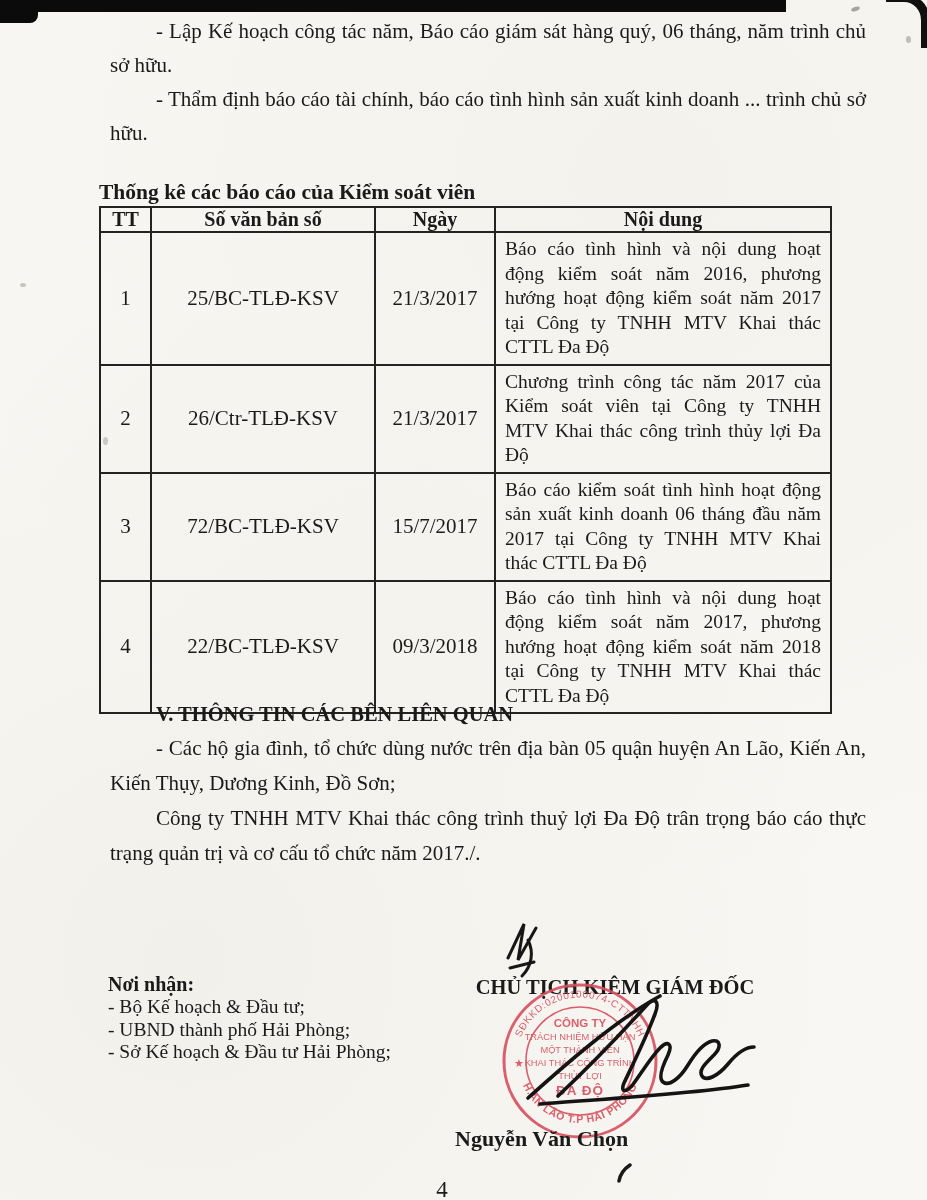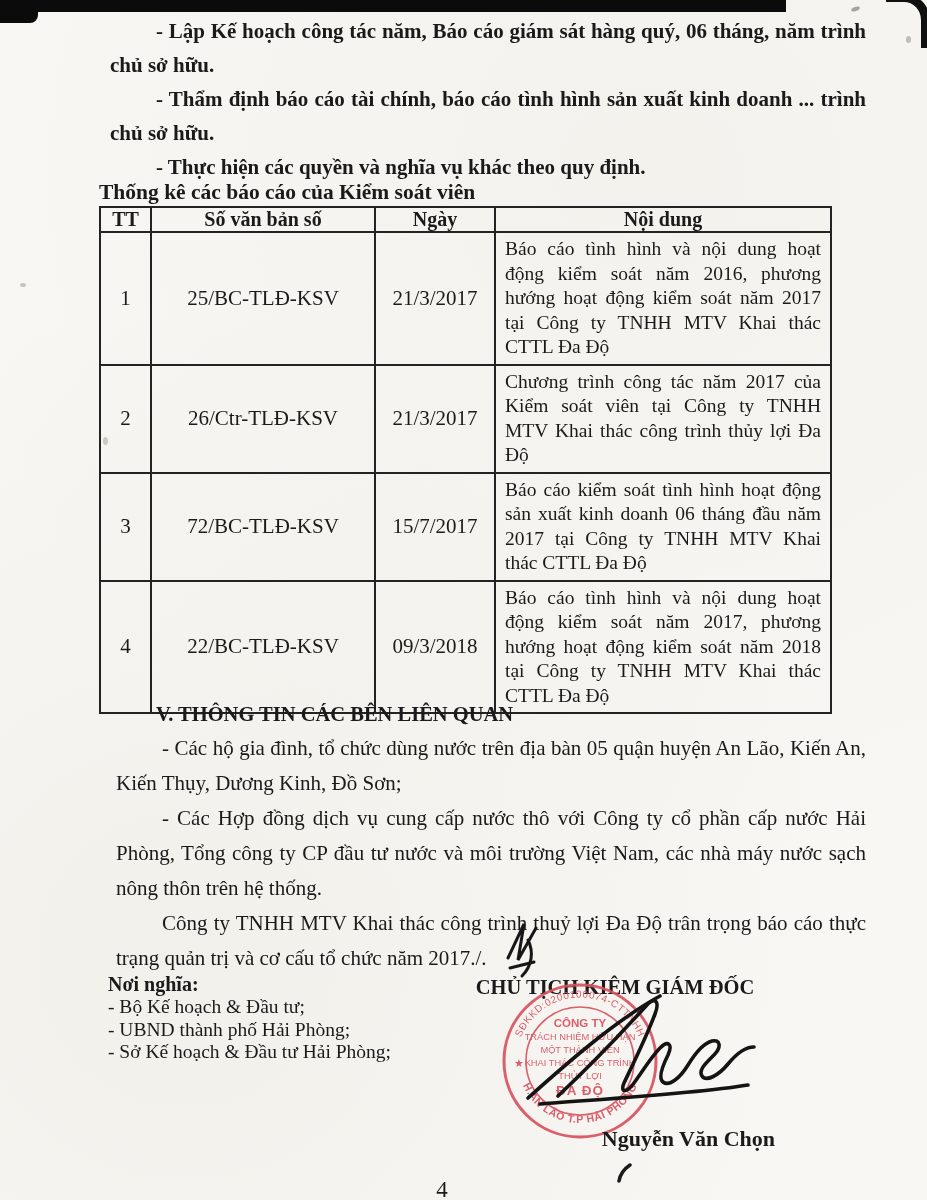--- a/index.html
+++ b/index.html
@@ -20,48 +20,48 @@
     border-top:8px solid #101010; border-right:9px solid #101010; border-top-right-radius:26px; }
   .speck { position:absolute; background:#8a8a84; border-radius:50%; }
   .speck.s1 { left:851px; top:7px; width:9px; height:4px; transform:rotate(-20deg); opacity:.75; }
   .speck.s2 { left:906px; top:36px; width:5px; height:7px; opacity:.5; }
   .speck.s3 { left:20px; top:283px; width:6px; height:4px; opacity:.45; }
   .speck.s4 { left:103px; top:437px; width:5px; height:8px; opacity:.4; }
 
   
   .intro { position:absolute; left:110px; top:14px; width:756px;
     font-size:21px; line-height:34px; text-align:justify; }
-  .intro p { text-indent:46px;font-weight:bold; }
+  .intro p { text-indent:46px; }
 
   .table-title { position:absolute; left:99px; top:180px; width:731px;
     text-align:left; font-weight:bold; font-size:21.5px; }
 
   
   table.reports { position:absolute; left:99px; top:206px; width:731px;
     border-collapse:collapse; table-layout:fixed; }
   table.reports th, table.reports td { border:2px solid #232323; }
   table.reports th { font-size:20px; font-weight:bold; height:18px; text-align:center; }
   td.c-tt, td.c-so, td.c-ngay { text-align:center; vertical-align:middle; font-size:21px; }
   td.c-noi { vertical-align:middle; text-align:justify; font-size:19.5px; line-height:24.5px; padding:4px 9px; }
   tr.r1 { height:126px; } tr.r2 { height:101px; } tr.r3 { height:101px; } tr.r4 { height:125px; }
 
   
   .section-v { position:absolute; left:110px; top:701px; width:756px; }
   .section-v h3 { font-size:20.5px; line-height:26px; margin-bottom:4px; text-indent:46px; font-weight:bold; }
-  .section-v p { font-size:21px; line-height:35px; text-align:justify; text-indent:46px;margin-left:6px; }
+  .section-v p { font-size:21px; line-height:35px; text-align:justify; text-indent:46px; }
 
   
   .recipients { position:absolute; left:108px; top:972px; }
   .recipients .label { font-weight:bold; font-size:20px; line-height:24px; }
   .recipients div.item { font-size:19.5px; line-height:22.5px; }
 
   .sig-title { position:absolute; left:455px; top:976px; width:320px;
     text-align:center; font-weight:bold; font-size:20.5px; z-index:1; }
   .signer-name { position:absolute; left:455px; top:1126px; width:320px;
-    text-align:right; font-weight:bold; font-size:22px; z-index:4; }
+    text-align:left; font-weight:bold; font-size:22px; z-index:4; }
 
   .stamp { position:absolute; left:497px; top:978px; width:166px; height:166px; z-index:2; opacity:.9; }
   .stamp text { font-family:"Liberation Sans", sans-serif; }
   .signature { position:absolute; left:508px; top:986px; width:270px; height:128px; z-index:3; }
   .pen-mark { position:absolute; left:498px; top:918px; width:72px; height:62px; z-index:3; }
   .apostrophe-mark { position:absolute; left:616px; top:1163px; width:18px; height:20px; z-index:3; }
 
   .page-number { position:absolute; left:420px; top:1177px; width:44px;
     text-align:center; font-size:23px; }
 </style>
@@ -74,21 +74,20 @@
   <div class="topbar-corner"></div>
   <div class="corner-frame"></div>
   <div class="speck s1"></div>
   <div class="speck s2"></div>
   <div class="speck s3"></div>
   <div class="speck s4"></div>
 
   <div class="intro">
     <p>- Lập Kế hoạch công tác năm, Báo cáo giám sát hàng quý, 06 tháng, năm trình chủ sở hữu.</p>
     <p>- Thẩm định báo cáo tài chính, báo cáo tình hình sản xuất kinh doanh ... trình chủ sở hữu.</p>
-    <p>- Thực hiện các quyền và nghĩa vụ khác theo quy định.</p>
   </div>
 
   <div class="table-title">Thống kê các báo cáo của Kiểm soát viên</div>
 
   <table class="reports">
     <colgroup>
         <col style="width:51px">
         <col style="width:224px">
         <col style="width:120px">
         <col style="width:336px">
@@ -123,34 +122,33 @@
       <td class="c-so">22/BC-TLĐ-KSV</td>
       <td class="c-ngay">09/3/2018</td>
       <td class="c-noi">Báo cáo tình hình và nội dung hoạt động kiểm soát năm 2017, phương hướng hoạt động kiểm soát năm 2018 tại Công ty TNHH MTV Khai thác CTTL Đa Độ</td>
     </tr>
   </tbody>
     </table>
 
   <div class="section-v">
     <h3>V. THÔNG TIN CÁC BÊN LIÊN QUAN</h3>
     <p>- Các hộ gia đình, tổ chức dùng nước trên địa bàn 05 quận huyện An Lão, Kiến An, Kiến Thụy, Dương Kinh, Đồ Sơn;</p>
-    <p>- Các Hợp đồng dịch vụ cung cấp nước thô với Công ty cổ phần cấp nước Hải Phòng, Tổng công ty CP đầu tư nước và môi trường Việt Nam, các nhà máy nước sạch nông thôn trên hệ thống.</p>
     <p>Công ty TNHH MTV Khai thác công trình thuỷ lợi Đa Độ trân trọng báo cáo thực trạng quản trị và cơ cấu tổ chức năm 2017./.</p>
   </div>
 
   <svg class="pen-mark" viewBox="0 0 72 62">
     <g fill="none" stroke="#161616" stroke-width="3" stroke-linecap="round">
       <path d="M 10,40 L 26,6 L 20,42 L 38,10"></path>
       <path d="M 30,22 C 36,34 34,48 24,58"></path>
       <path d="M 12,50 L 36,44"></path>
     </g>
   </svg>
 
   <div class="recipients">
-    <div class="label">Nơi nghĩa:</div>
+    <div class="label">Nơi nhận:</div>
     <div class="item">- Bộ Kế hoạch &amp; Đầu tư;</div>
     <div class="item">- UBND thành phố Hải Phòng;</div>
     <div class="item">- Sở Kế hoạch &amp; Đầu tư Hải Phòng;</div>
   </div>
 
   <div class="sig-title">CHỦ TỊCH KIÊM GIÁM ĐỐC</div>
 
   <svg class="stamp" viewBox="0 0 166 166">
     <defs>
       <path id="arcTop" d="M 19.5,83 A 63.5,63.5 0 0 1 146.5,83"></path>

